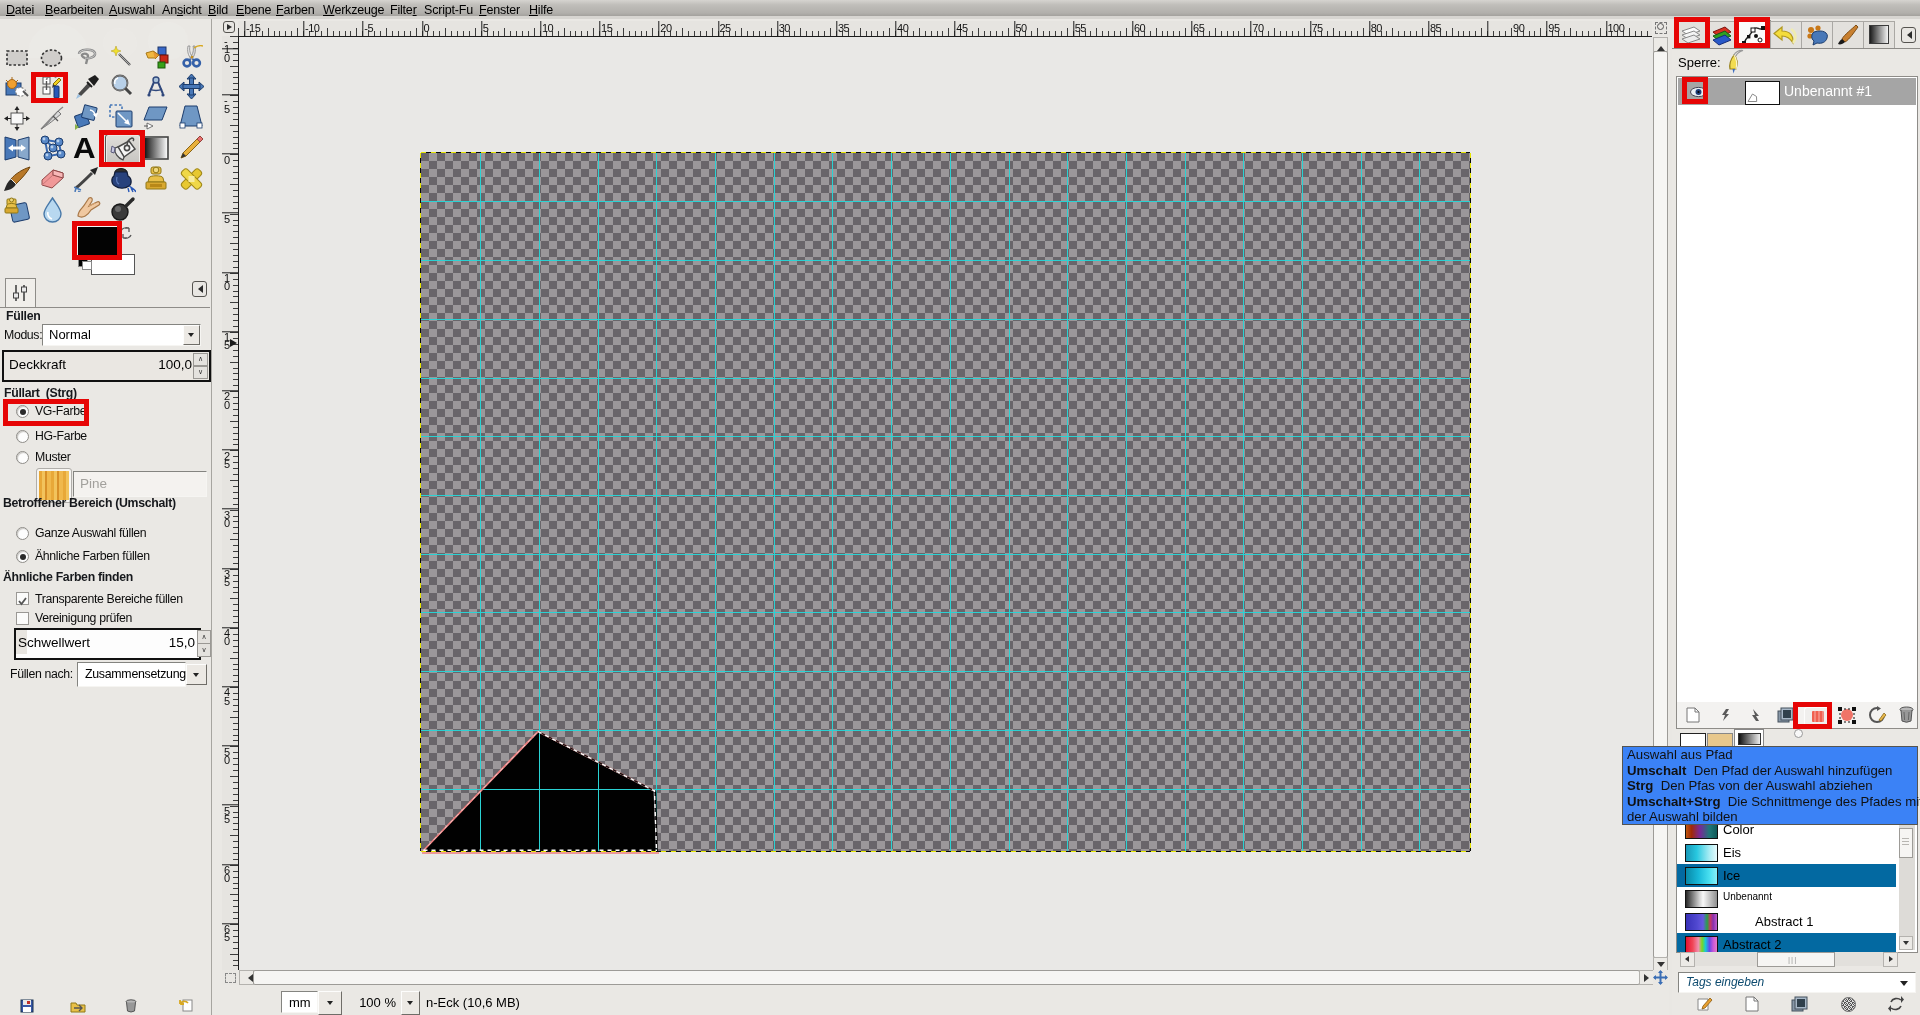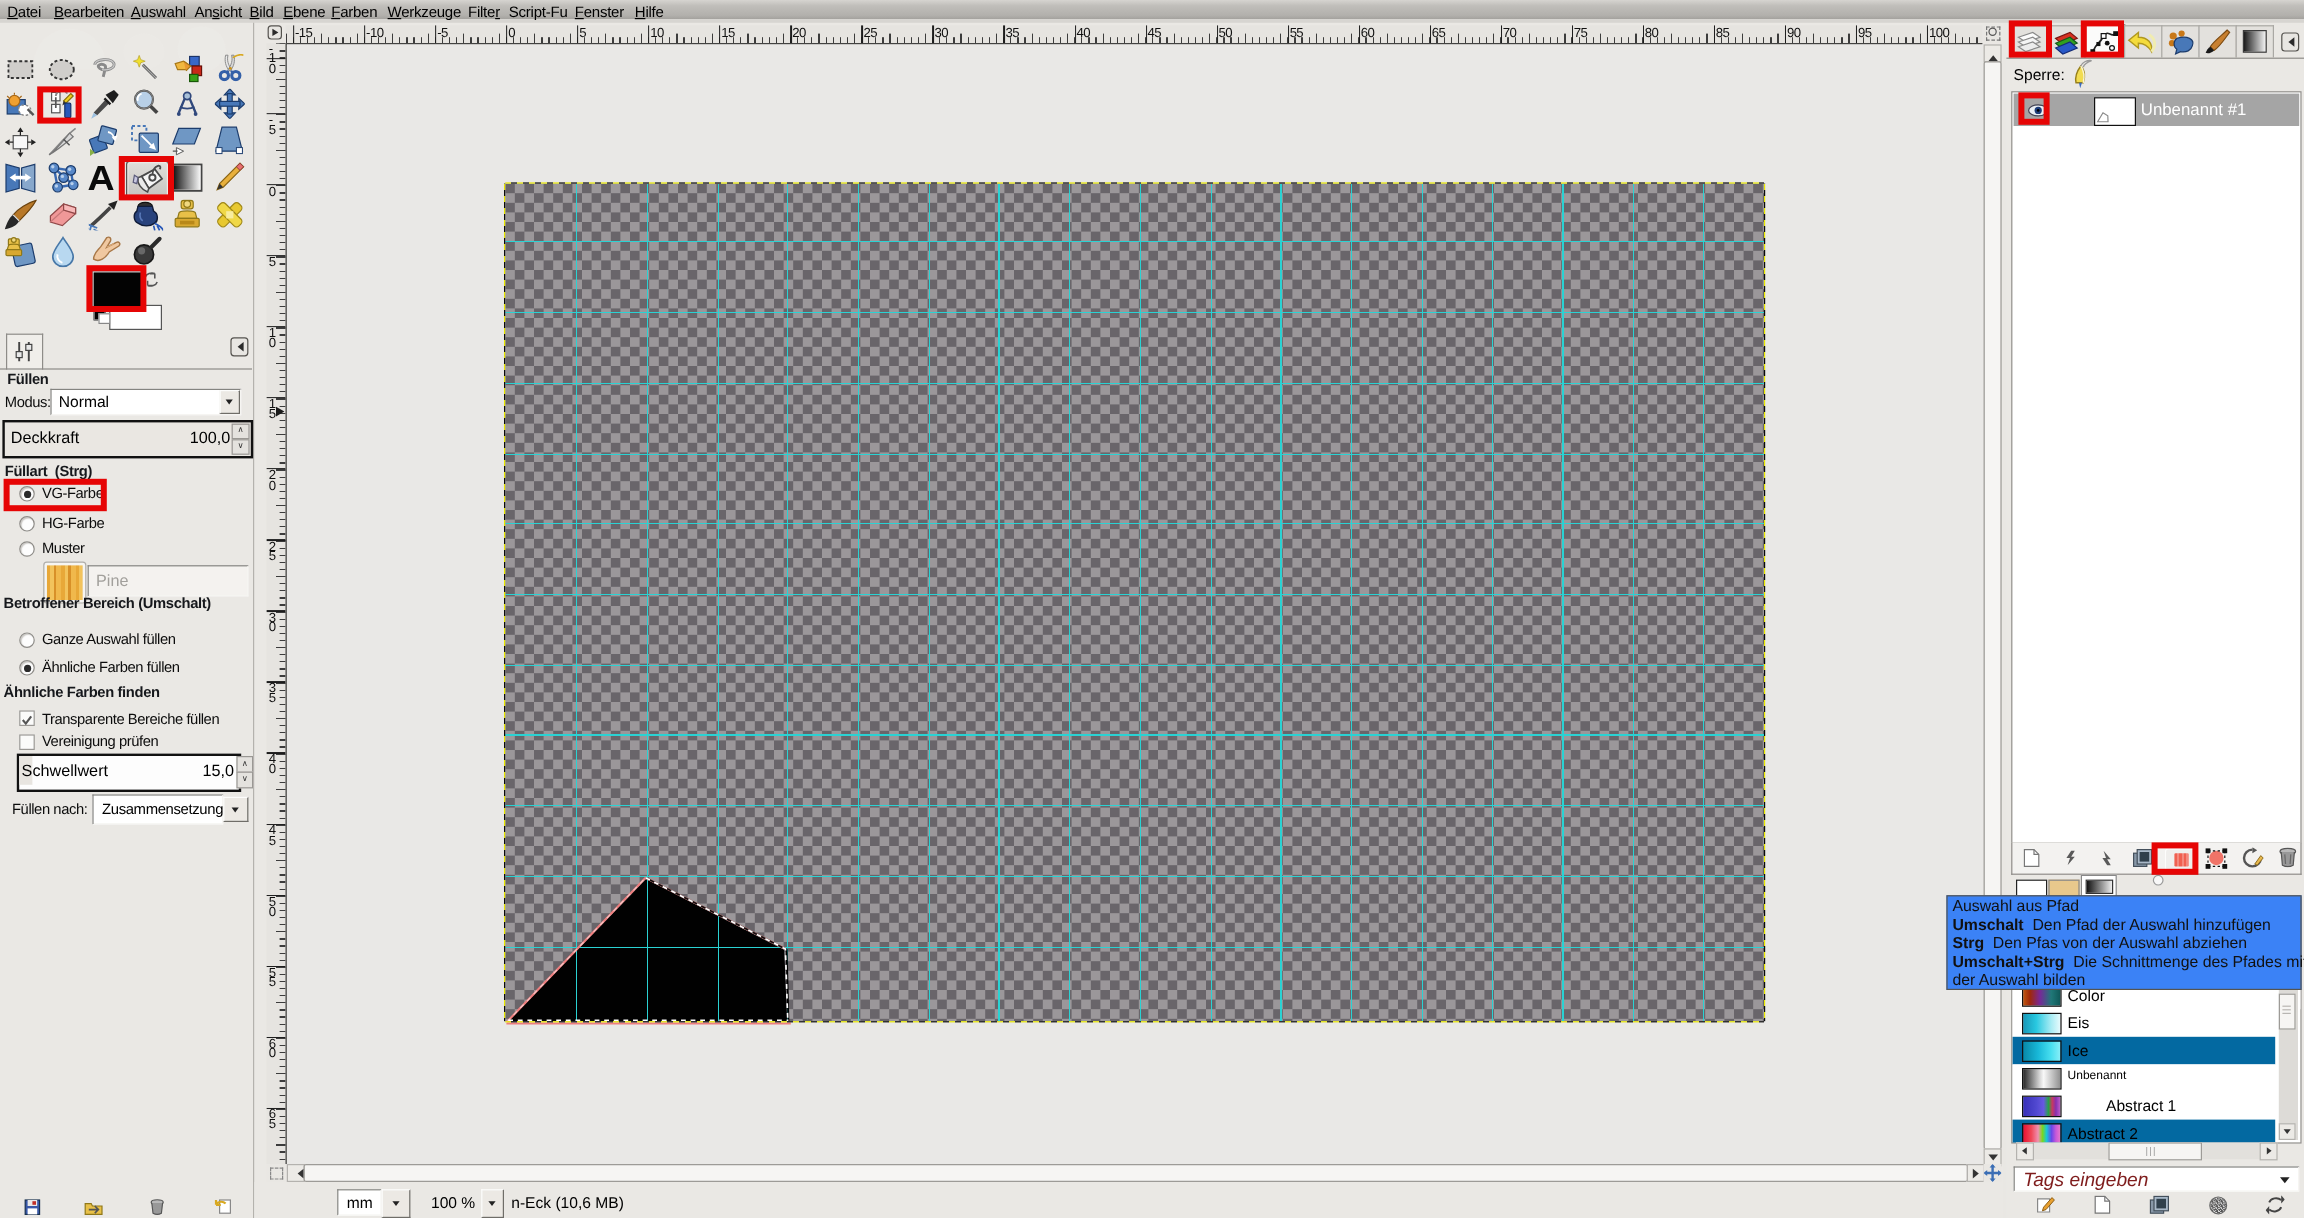--- a/index.html
+++ b/index.html
@@ -433,21 +433,21 @@
       <span class="rlabel" style="left:659.1px;top:1px;text-align:center;">40</span>
       <span class="rlabel" style="left:718.3px;top:1px;">45</span>
       <span class="rlabel" style="left:777.5px;top:1px;">50</span>
       <span class="rlabel" style="left:836.7px;top:1px;">55</span>
       <span class="rlabel" style="left:895.9px;top:1px;">60</span>
       <span class="rlabel" style="left:955.1px;top:1px;">65</span>
       <span class="rlabel" style="left:1014.3px;top:1px;">70</span>
       <span class="rlabel" style="left:1073.5px;top:1px;">75</span>
       <span class="rlabel" style="left:1132.7px;top:1px;">80</span>
       <span class="rlabel" style="left:1191.9px;top:1px;">85</span>
-      <span class="rlabel" style="left:1251.1px;top:1px;">90</span>
+      <span class="rlabel" style="left:1251.1px;top:1px;padding-left:24px;">90</span>
       <span class="rlabel" style="left:1310.3px;top:1px;">95</span>
       <span class="rlabel" style="left:1369.5px;top:1px;">100</span>
     </div>
 </div>
 
 <div id="leftruler" class="abs" style="left:222px;top:36px;width:16px;height:934px;background:#e6e4e0;border-right:1px solid #1c1c1c;overflow:hidden;">
   <div class="abs" style="left:11px;top:0;width:5px;height:934px;background:repeating-linear-gradient(to bottom,#3c3c3c 0 1px,transparent 1px 5.92px);"></div>
   <div class="abs" style="left:8px;top:0;width:8px;height:934px;background:repeating-linear-gradient(to bottom,#3c3c3c 0 1px,transparent 1px 29.6px);"></div>
   <div class="abs" style="left:0;top:0;width:16px;height:934px;background:repeating-linear-gradient(to bottom,#1c1c1c 0 1px,transparent 1px 59.2px);background-position:0 58.3px;"></div>
   <div id="leftlabels">
@@ -772,21 +772,21 @@
     </div>
   <div class="abs" style="left:77px;top:0;width:76px;height:13px;background:#f6f5f3;border:1px solid #9d9b97;">
     <span style="position:absolute;left:30px;top:2px;font-size:8px;color:#999;letter-spacing:1px;">|||</span>
   </div>
   <div class="sb-btn" style="left:203px;top:0;width:13px;height:13px;">
       <div class="tri" style="left:5px;top:3px;border:3.5px solid transparent;border-left:4.5px solid #333;"></div>
     </div>
 </div>
 
 <div class="abs sunken" style="left:1678px;top:972px;width:236px;height:19px;background:#fff;">
-  <span style="position:absolute;left:7px;top:2px;font-size:16px;font-style:italic;color:#7f1d1d;">Tags eingeben</span>
+  <span style="position:absolute;left:7px;top:2px;font-size:12px;font-style:italic;color:#0c4a6e;">Tags eingeben</span>
   <div class="tri" style="right:7px;top:8px;border:4px solid transparent;border-top:5px solid #222;position:absolute;"></div>
 </div>
 
 <div id="rfooter" class="abs" style="left:1672px;top:995px;width:248px;height:20px;">
   <svg width="17" height="17" style="position:absolute;left:24px;top:1px;">
       <path d="M2 3 L12 3 L12 14 L2 14 Z" fill="#fff" stroke="#888"></path>
       <path d="M14 2 L16 4 L9 12 L6 13 L7 10 Z" fill="#e8a030" stroke="#8a5a10" stroke-width=".8"></path>
     </svg>
   <svg width="15" height="16" style="position:absolute;left:73px;top:1px;">
       <path d="M1 1 L9 1 L13 5 L13 15 L1 15 Z" fill="#fff" stroke="#777"></path>

